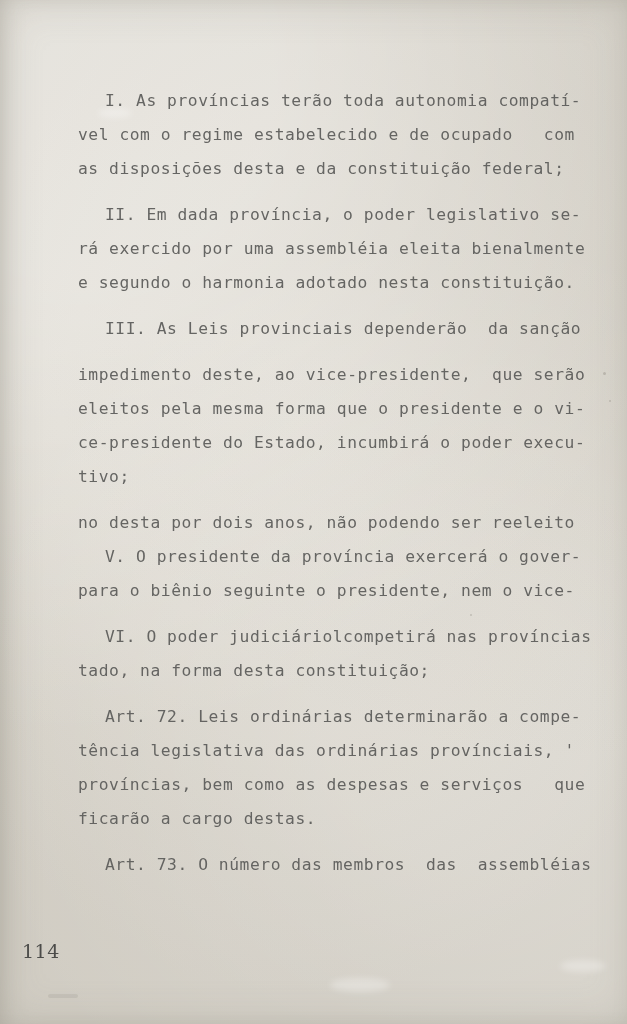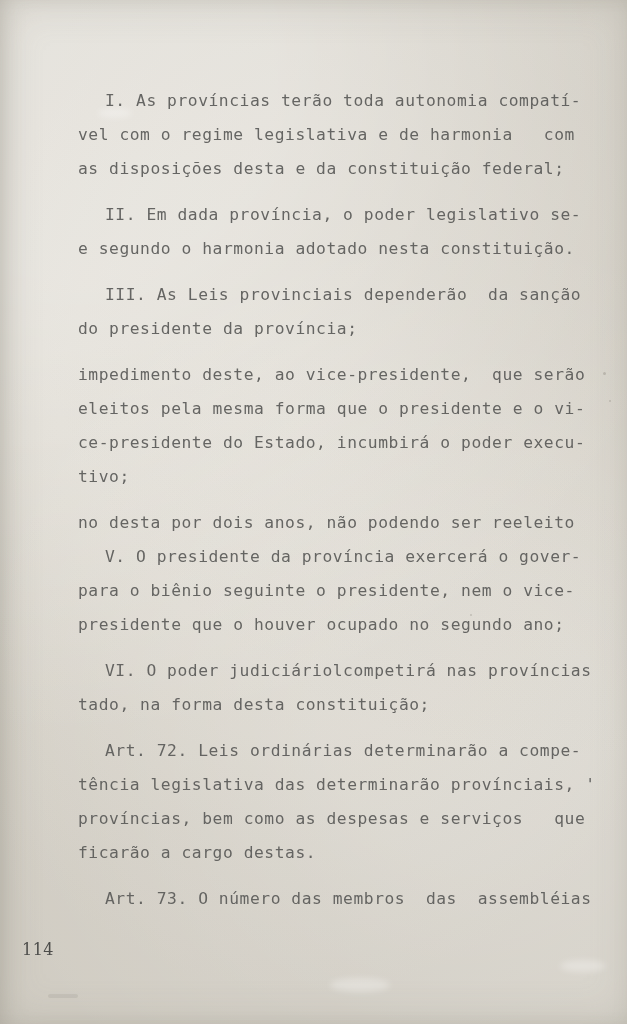--- a/index.html
+++ b/index.html
@@ -63,21 +63,21 @@
   }
   .line.indent {
     text-indent: 27px;
   }
   
   .folio {
     position: absolute;
     left: 22px;
     top: 940px;
     font-family: "DejaVu Serif", "Liberation Serif", serif;
-    font-size: 16px;
+    font-size: 19px;
     letter-spacing: 0.5px;
     color: #4c4c4a;
   }
   
   .speck {
     position: absolute;
     pointer-events: none;
     background: rgba(120,116,106,0.30);
     border-radius: 50%;
   }
@@ -101,56 +101,55 @@
   <div class="smudge" style="left:560px; top:960px; width:46px; height:12px;"></div>
   <div class="speck" style="left:603px; top:372px; width:3px; height:3px;"></div>
   <div class="speck" style="left:609px; top:400px; width:2px; height:2px;"></div>
   <div class="speck" style="left:470px; top:614px; width:2px; height:2px;"></div>
   <div class="speck" style="left:48px;  top:994px; width:30px; height:4px; border-radius:2px; opacity:.45;"></div>
 
   <div class="textblock">
 
     <p class="para">
       <span class="line indent">I. As províncias terão toda autonomia compatí-</span>
-      <span class="line">vel com o regime legislativa e de harmonia   com</span>
+      <span class="line">vel com o regime estabelecido e de ocupado   com</span>
       <span class="line">as disposições desta e da constituição federal;</span>
     </p>
 
     <p class="para">
       <span class="line indent">II. Em dada província, o poder legislativo se-</span>
+      <span class="line">rá exercido por uma assembléia eleita bienalmente</span>
       <span class="line">e segundo o harmonia adotado nesta constituição.</span>
     </p>
 
     <p class="para">
       <span class="line indent">III. As Leis provinciais dependerão  da sanção</span>
-      <span class="line">do presidente da província;</span>
     </p>
 
     <p class="para">
       <span class="line">impedimento deste, ao vice-presidente,  que serão</span>
       <span class="line">eleitos pela mesma forma que o presidente e o vi-</span>
       <span class="line">ce-presidente do Estado, incumbirá o poder execu-</span>
       <span class="line">tivo;</span>
     </p>
 
     <p class="para">
       <span class="line">no desta por dois anos, não podendo ser reeleito</span>
       <span class="line indent">V. O presidente da província exercerá o gover-</span>
       <span class="line">para o biênio seguinte o presidente, nem o vice-</span>
-      <span class="line">presidente que o houver ocupado no segundo ano;</span>
     </p>
 
     <p class="para">
       <span class="line indent">VI. O poder judiciáriolcompetirá nas províncias</span>
       <span class="line">tado, na forma desta constituição;</span>
     </p>
 
     <p class="para">
       <span class="line indent">Art. 72. Leis ordinárias determinarão a compe-</span>
-      <span class="line">tência legislativa das determinarão provínciais, '</span>
+      <span class="line">tência legislativa das ordinárias provínciais, '</span>
       <span class="line">províncias, bem como as despesas e serviços   que</span>
       <span class="line">ficarão a cargo destas.</span>
     </p>
 
     <p class="para">
       <span class="line indent">Art. 73. O número das membros  das  assembléias</span>
     </p>
 
   </div>
 

